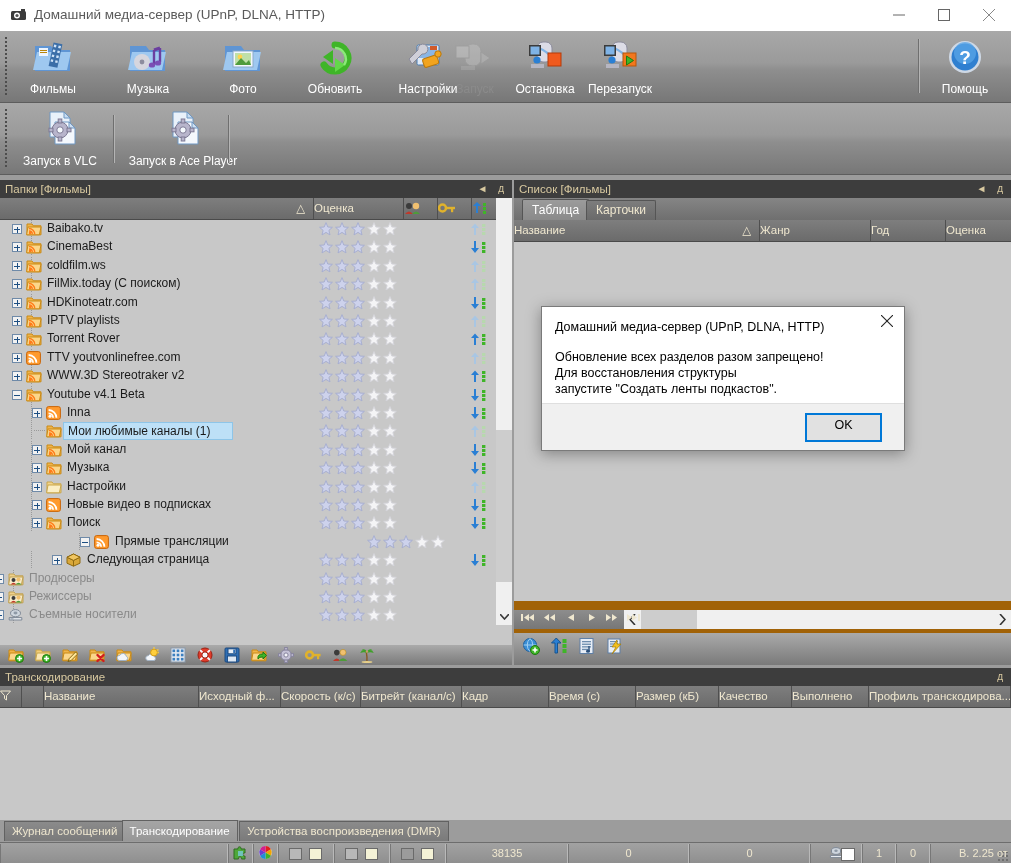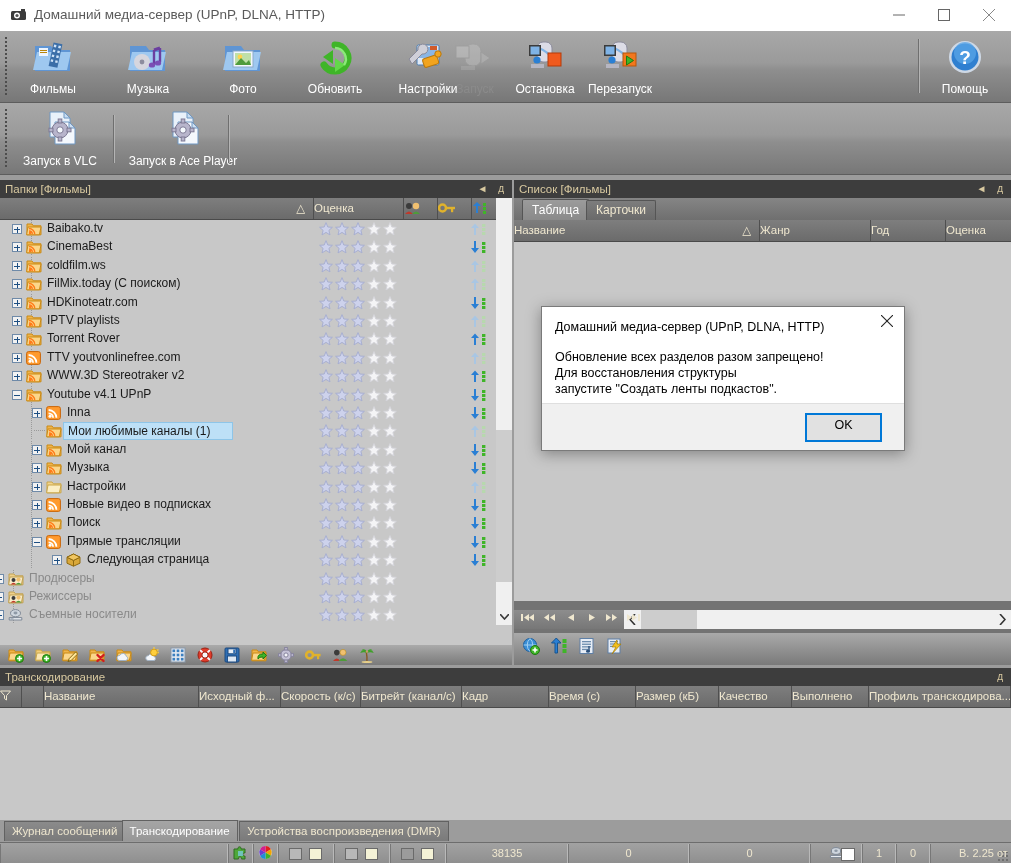--- a/index.html
+++ b/index.html
@@ -73,21 +73,21 @@
   .stars{position:absolute;top:2px;width:80px;height:14px;}
   .updn{position:absolute;top:2px;width:20px;height:14px;}
   .treescroll{position:absolute;right:0;top:18px;width:16px;height:427px;background:#f0f0f0;}
   .sarrow{position:absolute;left:0;width:16px;height:17px;background:#f0f0f0;cursor:default;}
   .sthumb{position:absolute;left:0;width:16px;background:#cdcdcd;cursor:default;}
   .treetools{position:absolute;left:0;bottom:0;width:512px;height:20px;
     background:linear-gradient(to bottom,#aaaaaa,#8f8f8f 55%,#7a7a7a);}
   .ttbtn{position:absolute;top:2px;width:16px;height:16px;cursor:default;}
 
   
-  #listpanel{position:absolute;left:514px;top:180px;width:497px;height:485px;background:#737373;}
+  #listpanel{position:absolute;left:514px;top:180px;width:497px;height:485px;background:#a16207;}
   #listcap{left:0;top:0;width:497px;}
   .tabstrip{position:absolute;left:0;top:18px;width:497px;height:22px;
     background:linear-gradient(to bottom,#858585,#6f6f6f);}
   .tab{position:absolute;top:2px;height:20px;line-height:19px;padding:0 9px;font-size:12px;
     color:#efe7cf;box-sizing:border-box;cursor:default;
     background:linear-gradient(to bottom,#7d7d7d,#6a6a6a);
     border:1px solid #555;border-bottom:none;border-radius:2px 2px 0 0;}
   .tab.active{background:linear-gradient(to bottom,#9b9b9b,#8a8a8a);color:#ffffff;top:1px;height:21px;line-height:20px;}
   #listhdr{left:0;top:40px;width:497px;}
   .listbody{position:absolute;left:0;top:62px;width:497px;height:359px;background:#c8c8c8;}
@@ -669,21 +669,21 @@
           <span style="position:absolute;left:26px;top:2px"><svg width="16" height="14" viewBox="0 0 16 14">
               <path d="M1 2 h5 l1.4 1.8 H15 v9 H1 Z" fill="#f0b44a" stroke="#c98a16"></path>
               <path d="M2 5 h13 l-1.6 7.8 H0.6 Z" fill="#fbd68a" stroke="#c98a16"></path>
               <g fill="#ff7a18">
                 <circle cx="4" cy="11" r="1.2"></circle>
                 <path d="M3 8.3 a4 4 0 0 1 4 4 h-1.4 a2.6 2.6 0 0 0 -2.6 -2.6 Z"></path>
                 <path d="M3 5.8 a6.4 6.4 0 0 1 6.4 6.4 h-1.4 a5 5 0 0 0 -5 -5 Z"></path>
               </g>
             </svg></span>
           <div class="tlabelbox" style="left:43px;width:129.3px">
-            <span class="tlabel" style="position:absolute;left:4px;top:0">Youtube v4.1 UPnP</span>
+            <span class="tlabel" style="position:absolute;left:4px;top:0">Youtube v4.1 Beta</span>
           </div>
           <span class="stars" style="left:318px"><svg width="80" height="14" viewBox="0 0 80 14">
               <path transform="translate(8,7)" d="M0 -6.4 L1.8 -2 L6.4 -1.7 L2.9 1.4 L4 5.9 L0 3.4 L-4 5.9 L-2.9 1.4 L-6.4 -1.7 L-1.8 -2 Z" fill="#cdd2ec" stroke="#a8afd0" stroke-width="1"></path>
               <path transform="translate(24,7)" d="M0 -6.4 L1.8 -2 L6.4 -1.7 L2.9 1.4 L4 5.9 L0 3.4 L-4 5.9 L-2.9 1.4 L-6.4 -1.7 L-1.8 -2 Z" fill="#cdd2ec" stroke="#a8afd0" stroke-width="1"></path>
               <path transform="translate(40,7)" d="M0 -6.4 L1.8 -2 L6.4 -1.7 L2.9 1.4 L4 5.9 L0 3.4 L-4 5.9 L-2.9 1.4 L-6.4 -1.7 L-1.8 -2 Z" fill="#cdd2ec" stroke="#a8afd0" stroke-width="1"></path>
               <path transform="translate(56,7)" d="M0 -6.4 L1.8 -2 L6.4 -1.7 L2.9 1.4 L4 5.9 L0 3.4 L-4 5.9 L-2.9 1.4 L-6.4 -1.7 L-1.8 -2 Z" fill="#f4f4f6" stroke="#d4d4da" stroke-width="1"></path>
               <path transform="translate(72,7)" d="M0 -6.4 L1.8 -2 L6.4 -1.7 L2.9 1.4 L4 5.9 L0 3.4 L-4 5.9 L-2.9 1.4 L-6.4 -1.7 L-1.8 -2 Z" fill="#f4f4f6" stroke="#d4d4da" stroke-width="1"></path>
             </svg></span>
           <span class="updn" style="left:470px"><svg width="20" height="14" viewBox="0 0 20 14">
               <path d="M6 1 v7 h3 L5 13 L1 8 h3 V1 Z" fill="#2a7fd4"></path>
@@ -881,21 +881,21 @@
               <path transform="translate(56,7)" d="M0 -6.4 L1.8 -2 L6.4 -1.7 L2.9 1.4 L4 5.9 L0 3.4 L-4 5.9 L-2.9 1.4 L-6.4 -1.7 L-1.8 -2 Z" fill="#f4f4f6" stroke="#d4d4da" stroke-width="1"></path>
               <path transform="translate(72,7)" d="M0 -6.4 L1.8 -2 L6.4 -1.7 L2.9 1.4 L4 5.9 L0 3.4 L-4 5.9 L-2.9 1.4 L-6.4 -1.7 L-1.8 -2 Z" fill="#f4f4f6" stroke="#d4d4da" stroke-width="1"></path>
             </svg></span>
           <span class="updn" style="left:470px"><svg width="20" height="14" viewBox="0 0 20 14">
               <path d="M6 1 v7 h3 L5 13 L1 8 h3 V1 Z" fill="#2a7fd4"></path>
               <rect x="12" y="10" width="3.4" height="3" fill="#3fb528"></rect>
               <rect x="12" y="6" width="3.4" height="3" fill="#3fb528"></rect>
               <rect x="12" y="2" width="3.4" height="3" fill="#3fb528"></rect>
             </svg></span>
         </div>
-        <div class="trow" style="top: 312.8px;">
+        <div class="trow" style="top: 312.8px; margin-left: 48px;">
           <div class="dotline" style="left:31px"></div>
           <div class="exp " style="left:32px"></div>
           <span style="position:absolute;left:46px;top:2px"><svg width="15" height="14" viewBox="0 0 15 14">
               <rect x="0.6" y="0.6" width="13.8" height="12.8" rx="2" fill="#ff9a2e" stroke="#c96508"></rect>
               <g fill="#ffffff">
                 <circle cx="4" cy="10.3" r="1.5"></circle>
                 <path d="M2.6 6.4 a5.4 5.4 0 0 1 5.4 5.4 h-1.8 a3.6 3.6 0 0 0 -3.6 -3.6 Z"></path>
                 <path d="M2.6 3.1 a8.7 8.7 0 0 1 8.7 8.7 h-1.8 a6.9 6.9 0 0 0 -6.9 -6.9 Z"></path>
               </g>
             </svg></span>

